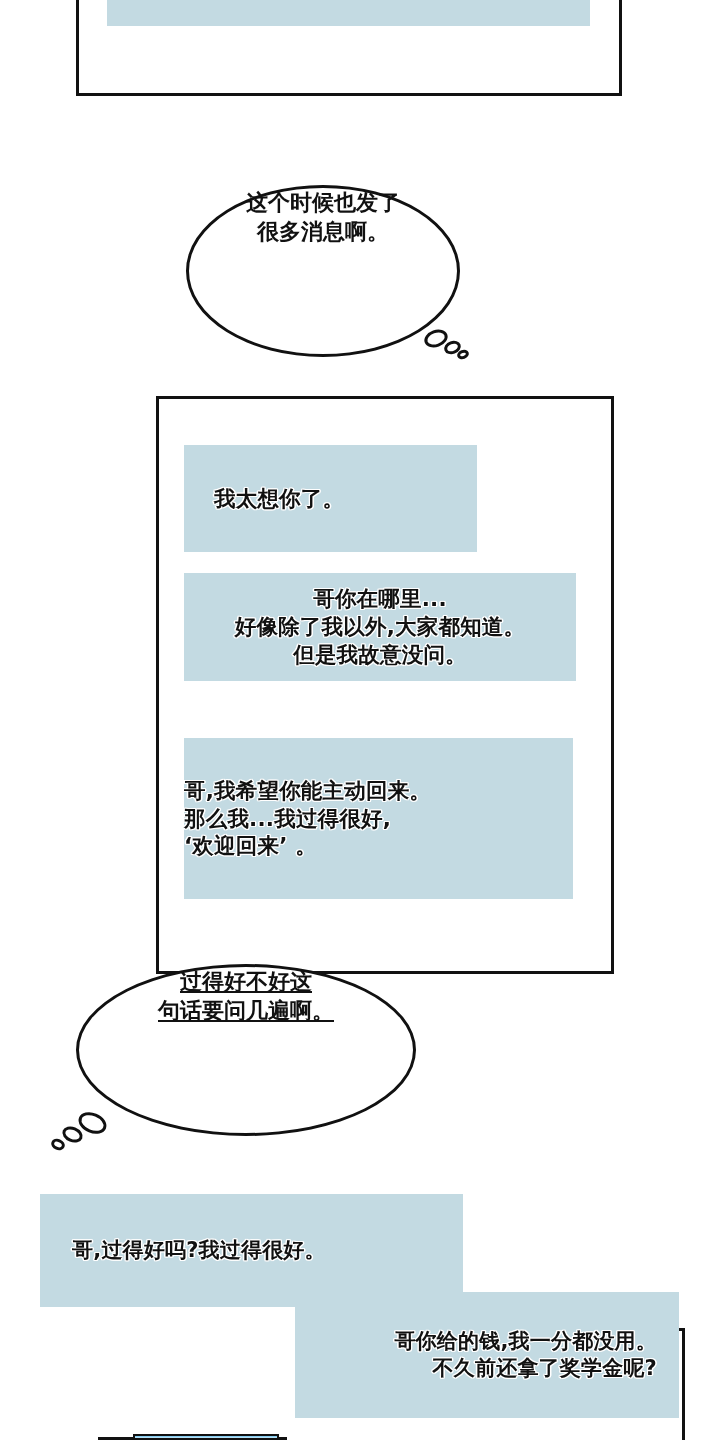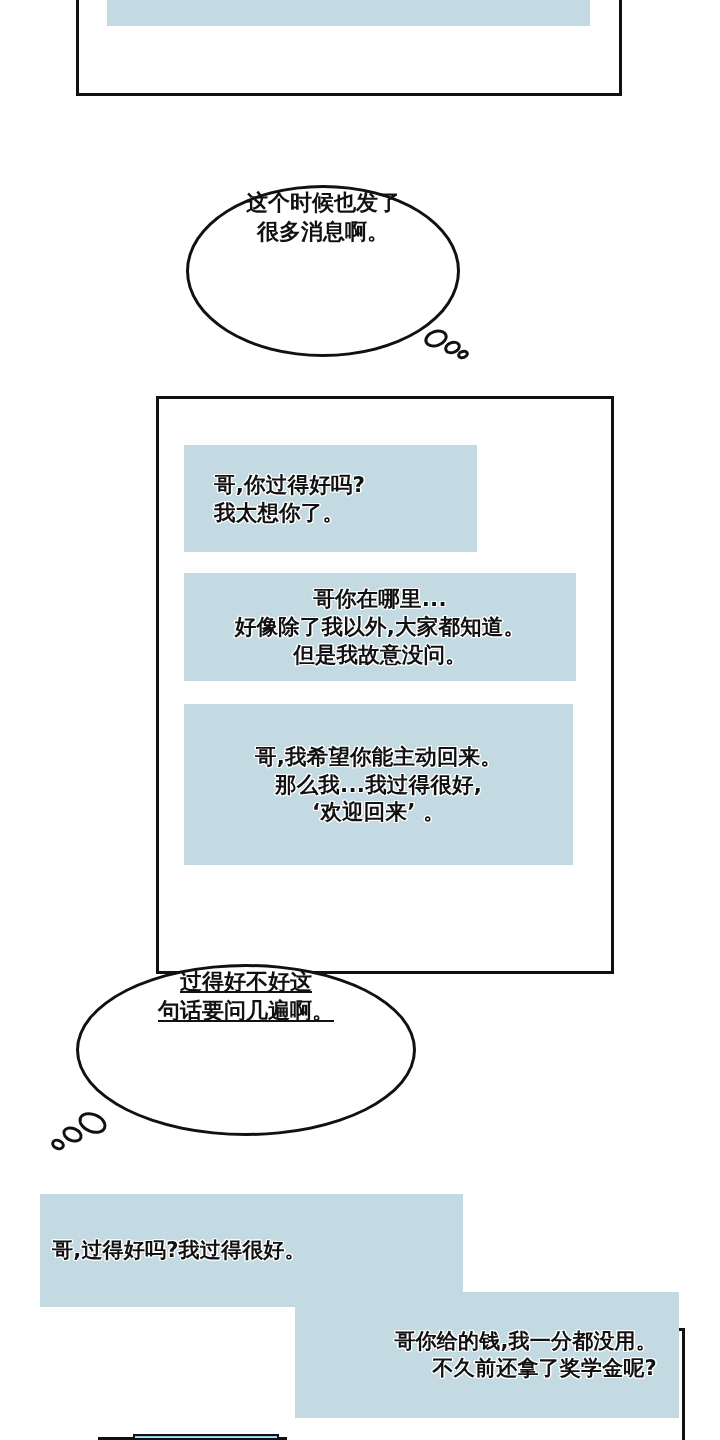--- a/index.html
+++ b/index.html
@@ -71,27 +71,27 @@
     width: 483px;
     height: 66px;
   }
 
   #msg-1 { left: 184px; top: 445px; width: 293px; height: 107px; padding-left: 30px; }
   #msg-1 .line { text-align: left; font-size: 21.5px; }
 
   #msg-2 { left: 184px; top: 573px; width: 392px; height: 108px; align-items: center; }
   #msg-2 .line { text-align: center; font-size: 21.5px; }
 
-  #msg-3 { left: 184px; top: 704px; width: 389px; height: 161px; align-items: center; }
+  #msg-3 { left: 184px; top: 738px; width: 389px; height: 161px; align-items: flex-start; }
   #msg-3 .line { text-align: center; font-size: 21.5px; }
 
   
   #msg-4 {
     left: 40px; top: 1194px; width: 423px; height: 113px;
-    padding-left: 12px;
+    padding-left: 32px;
   }
   #msg-4 .line { text-align: left; font-size: 21px; }
 
   #msg-5 {
     left: 295px; top: 1292px; width: 384px; height: 126px;
     align-items: flex-end; padding-right: 22px;
   }
   #msg-5 .line { text-align: right; font-size: 21px; }
 
   
@@ -182,21 +182,20 @@
     <span class="line">这个时候也发了</span>
     <span class="line">很多消息啊。</span>
   </div>
   <div class="tail" id="tail-a1"></div>
   <div class="tail" id="tail-a2"></div>
   <div class="tail" id="tail-a3"></div>
 
   <div class="panel" id="panel-chat"></div>
 
   <div class="msg" id="msg-1">
-    <span class="line">哥,你过得好吗?</span>
     <span class="line">我太想你了。</span>
   </div>
 
   <div class="msg" id="msg-2">
     <span class="line">哥你在哪里...</span>
     <span class="line">好像除了我以外,大家都知道。</span>
     <span class="line">但是我故意没问。</span>
   </div>
 
   <div class="msg" id="msg-3">

